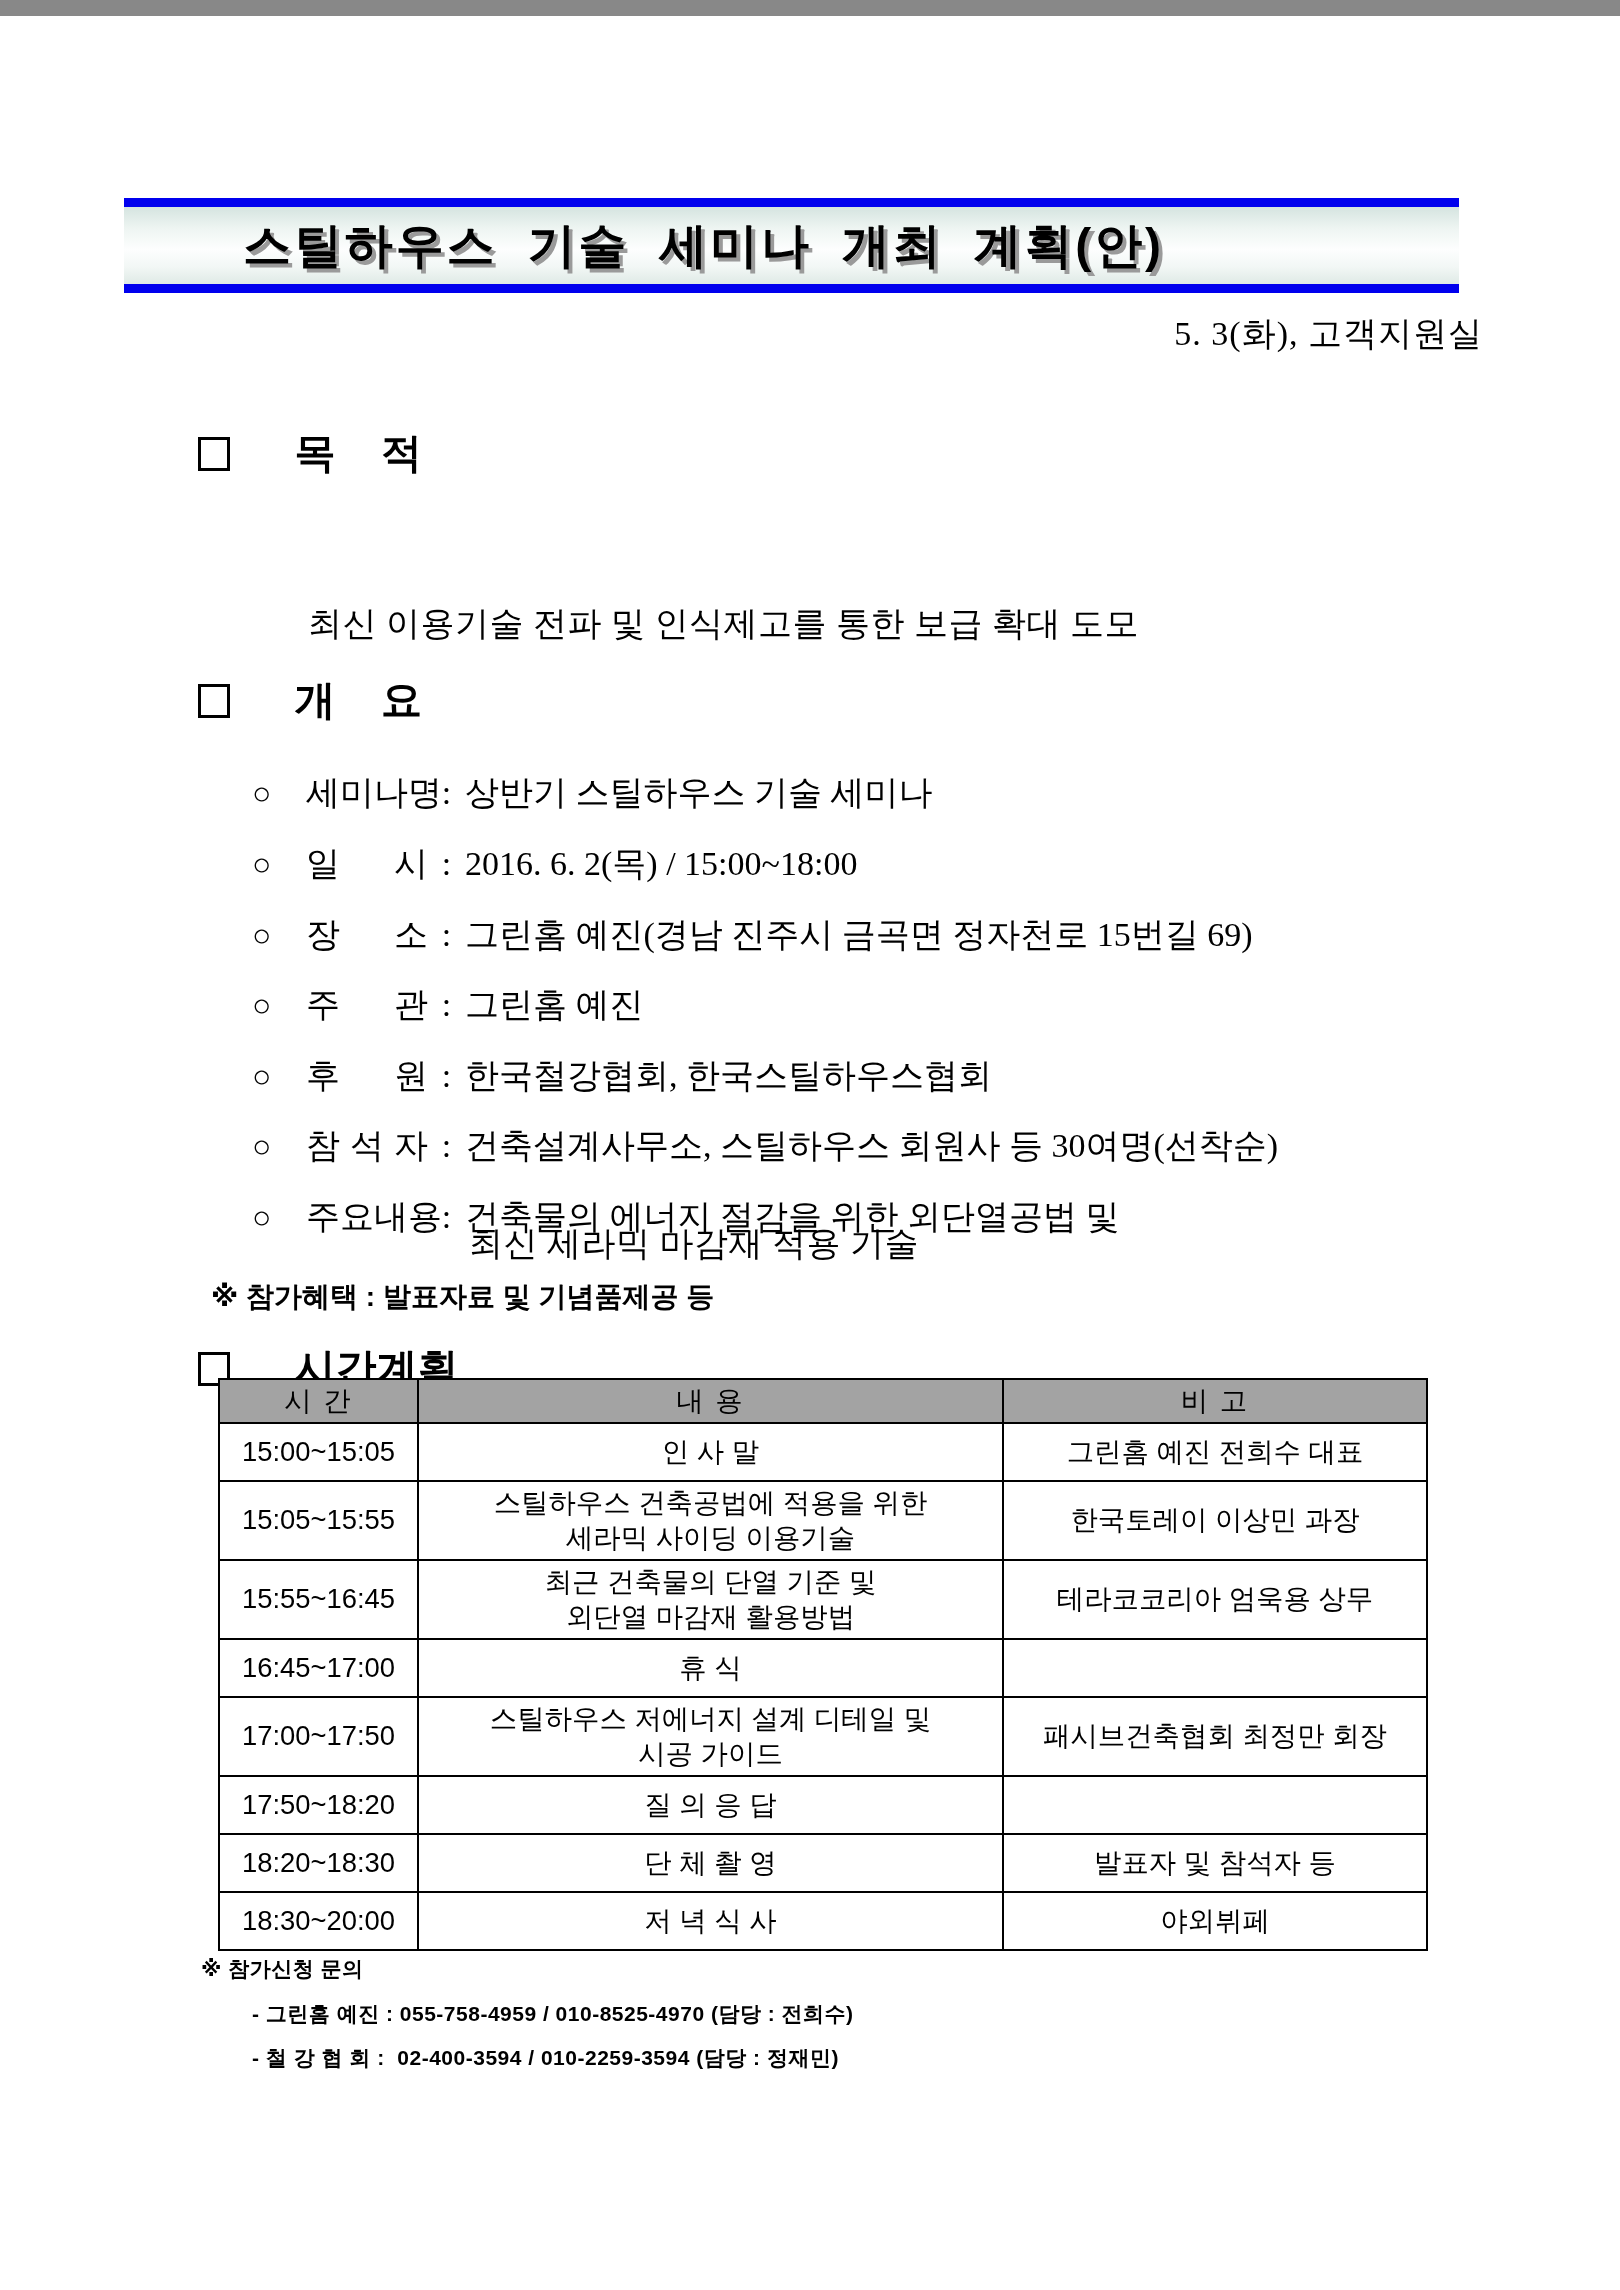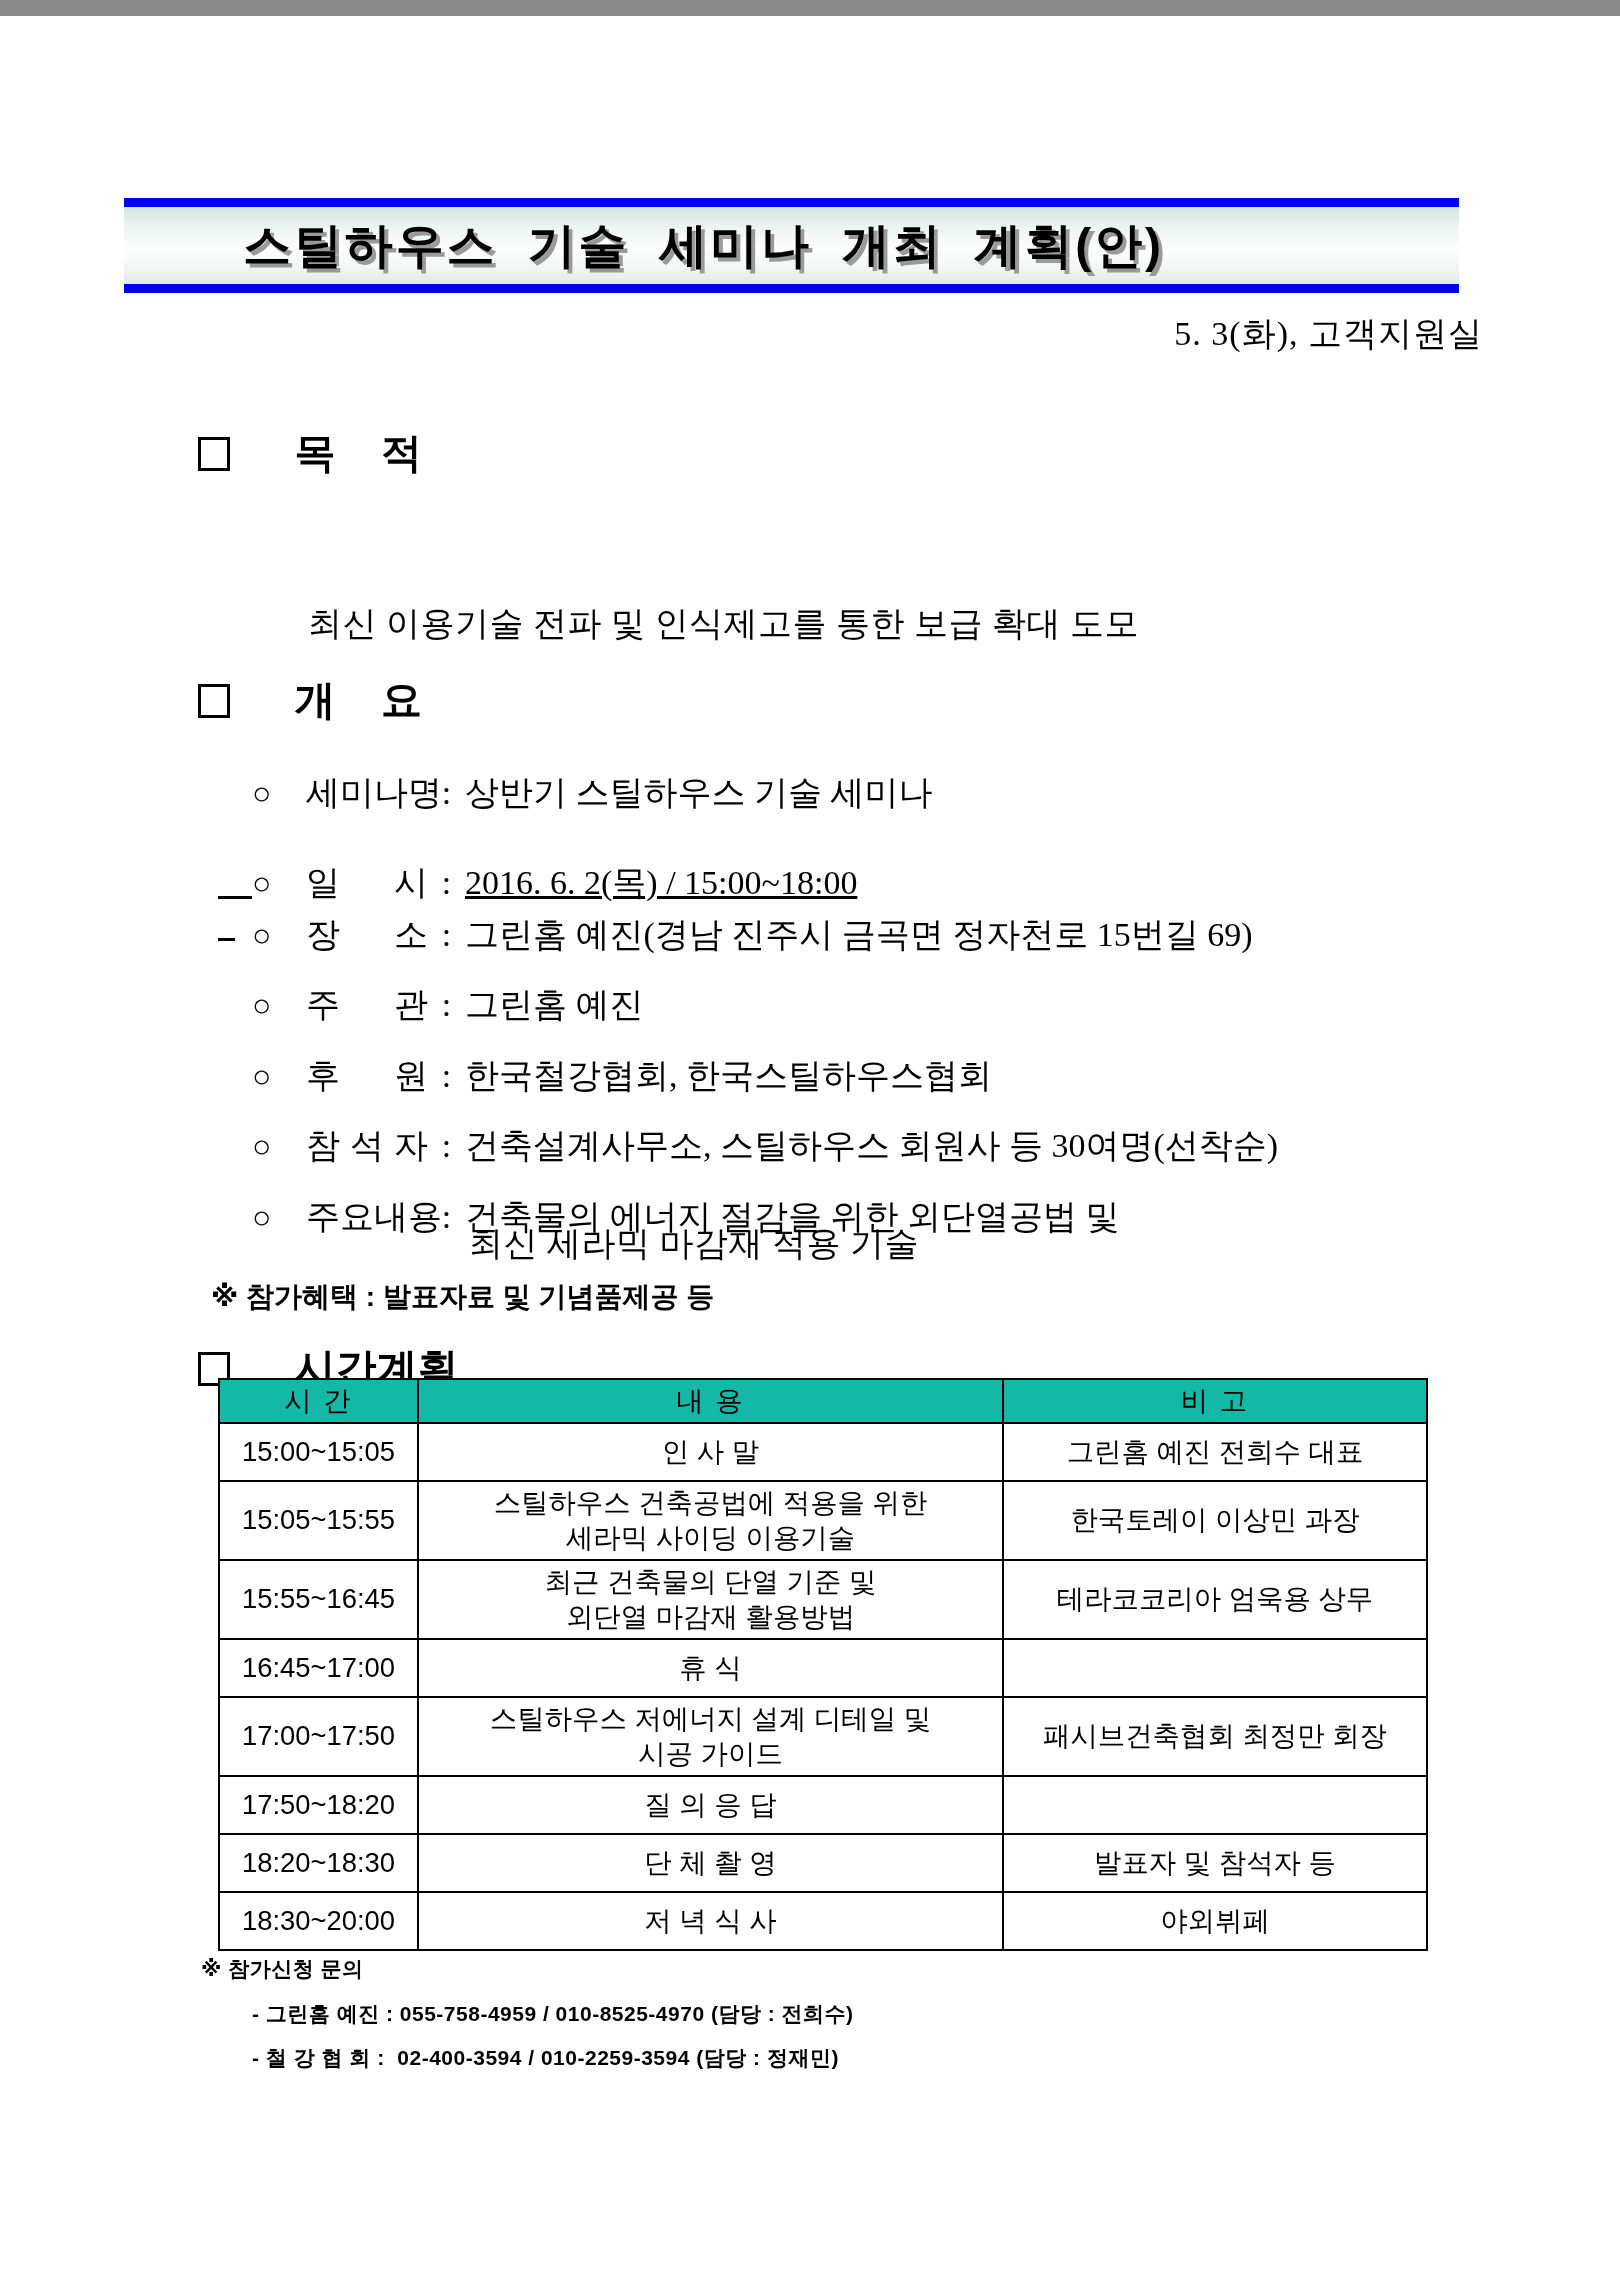--- a/index.html
+++ b/index.html
@@ -91,21 +91,21 @@
   .sched col.c3 { width:424px; }
   .sched th, .sched td {
     border:2px solid #000;
     text-align:center;
     vertical-align:middle;
     white-space:pre-line;
     line-height:1.25;
     padding:2px 3.9px;
   }
   .sched thead tr { height:44px; }
-  .sched thead th { background:#14b8a6; font-weight:normal; letter-spacing:2px; }
+  .sched thead th { background:#a3a3a3; font-weight:normal; letter-spacing:2px; }
   .sched tbody tr { height:58px; }
   .sched tbody tr.tall { height:79px; }
   .sched table, .sched { border:2.9px solid #000; }
 
   
   .footer-line {
     position:absolute;
     font-family:"Liberation Sans","DejaVu Sans",sans-serif;
     font-weight:bold; font-size:21px;
     white-space:pre;
@@ -130,21 +130,21 @@
     <span>최신 이용기술 전파 및 인식제고를 통한 보급 확대 도모</span>
   </div>
 
   <div class="sec-heading" style="top:657px;">
     <span class="sq"></span><span>개    요</span>
   </div>
 
   <div class="ov-item" style="top:716px;">
     <span class="bullet">○</span><span class="ov-label">세미나명</span><span class="ov-sep">:</span><span>상반기 스틸하우스 기술 세미나</span>
   </div>
-  <div class="ov-item" style="top:806px;text-decoration:underline;">
+  <div class="ov-item" style="top:787px;">
     <span class="bullet">○</span><span class="ov-label">일 시</span><span class="ov-sep">:</span><span>2016. 6. 2(목) / 15:00~18:00</span>
   </div>
   <div class="ov-item" style="top:858px;">
     <span class="bullet">○</span><span class="ov-label">장 소</span><span class="ov-sep">:</span><span>그린홈 예진(경남 진주시 금곡면 정자천로 15번길 69)</span>
   </div>
   <div class="ov-item" style="top:928px;">
     <span class="bullet">○</span><span class="ov-label">주 관</span><span class="ov-sep">:</span><span>그린홈 예진</span>
   </div>
   <div class="ov-item" style="top:999px;">
     <span class="bullet">○</span><span class="ov-label">후 원</span><span class="ov-sep">:</span><span>한국철강협회, 한국스틸하우스협회</span>

